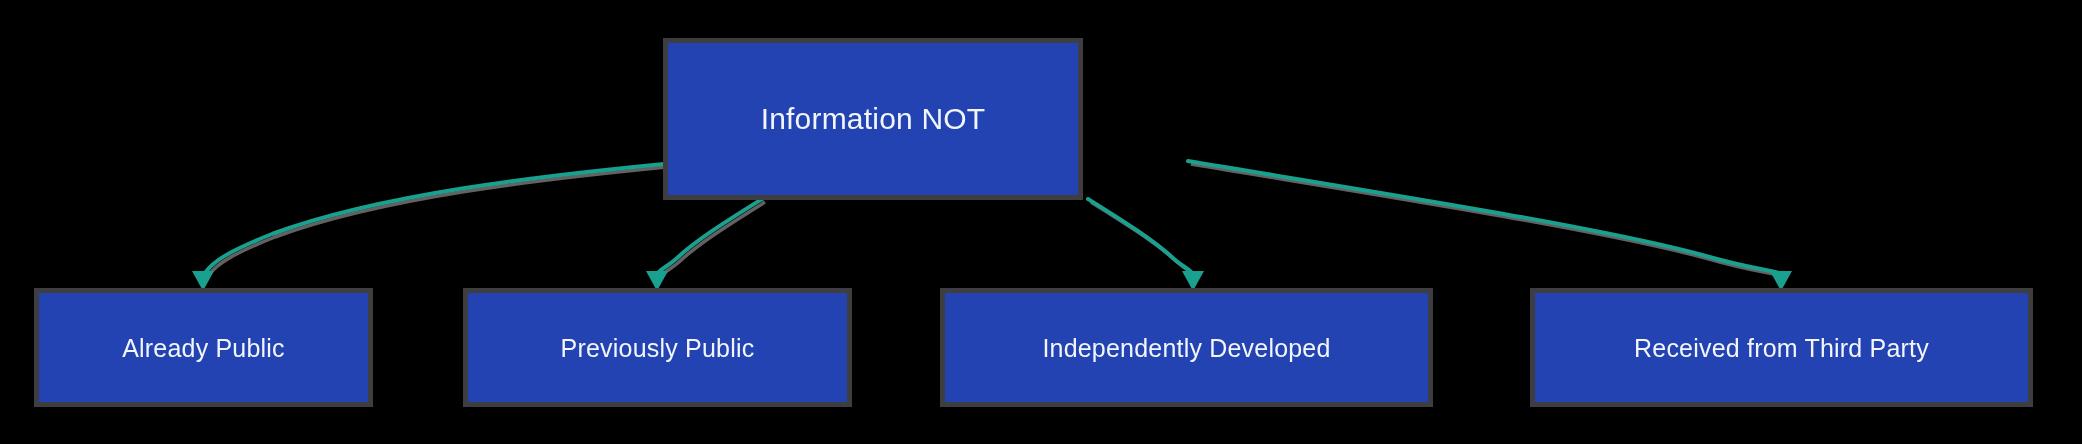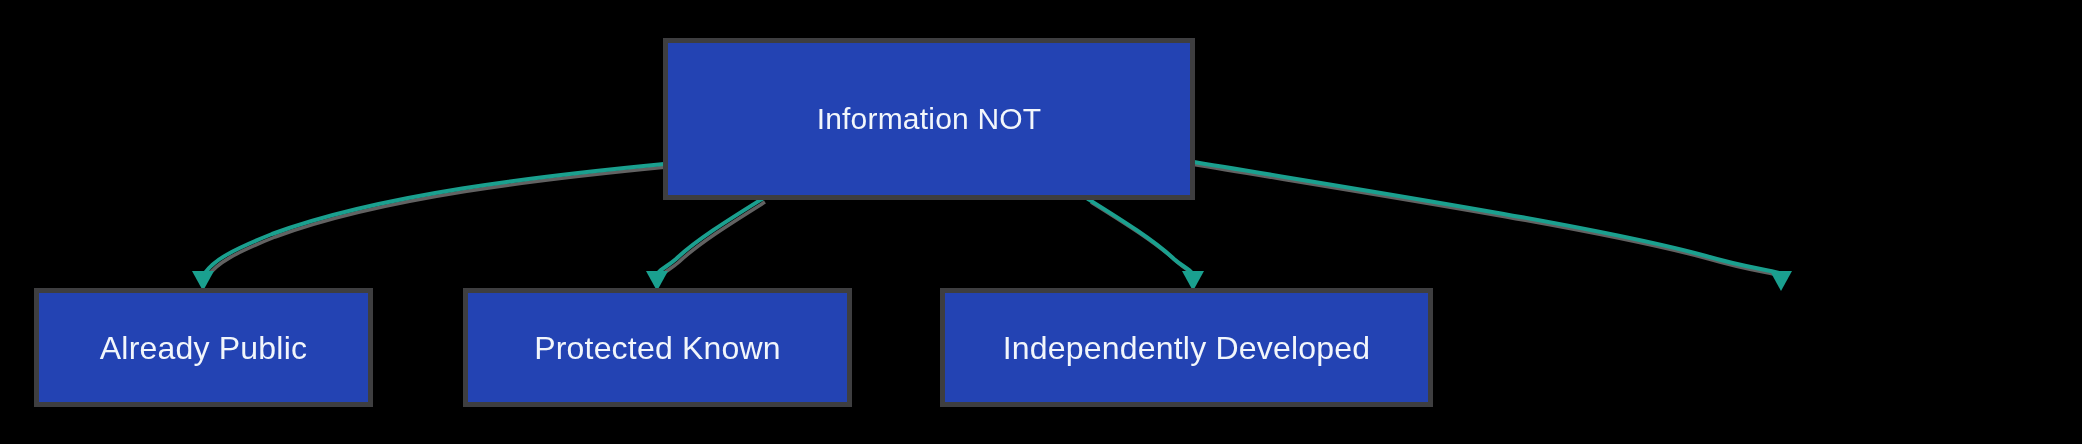--- a/index.html
+++ b/index.html
@@ -42,26 +42,26 @@
     position: absolute;
     box-sizing: border-box;
     background: var(--node-fill, #2343b3);
     border: 5px solid var(--node-border, #3e3e40);
     color: var(--node-text, #f2f6fb);
     display: flex;
     flex-direction: column;
     align-items: center;
     justify-content: center;
     text-align: center;
-    font-size: 32px;
+    font-size: 25px;
     font-weight: 500;
     letter-spacing: 0.2px;
     line-height: 46px;
   }
-  .node-root { left: 663px; top: 38px; width: 532px; height: 162px; font-size: 30px; }
+  .node-root { left: 663px; top: 38px; width: 420px; height: 162px; font-size: 30px; }
   .node-child-1 { left: 34px;   top: 288px; width: 339px; height: 119px; }
   .node-child-2 { left: 463px;  top: 288px; width: 389px; height: 119px; }
   .node-child-3 { left: 940px;  top: 288px; width: 493px; height: 119px; }
   .node-child-4 { left: 1530px; top: 288px; width: 503px; height: 119px; }
 </style>
 </head>
 <body>
 
 <div class="canvas">
 
@@ -87,21 +87,24 @@
 
   <div class="node node-root">
     <span>Information NOT</span>
   </div>
 
   <div class="node node-child-1">
     <span>Already Public</span>
   </div>
 
   <div class="node node-child-2">
-    <span>Protected Known</span>
+    <span>Previously Public</span>
   </div>
 
   <div class="node node-child-3">
     <span>Independently Developed</span>
   </div>
 
+  <div class="node node-child-4">
+    <span>Received from Third Party</span>
+  </div>
 
 </div>
 
 </body></html>

